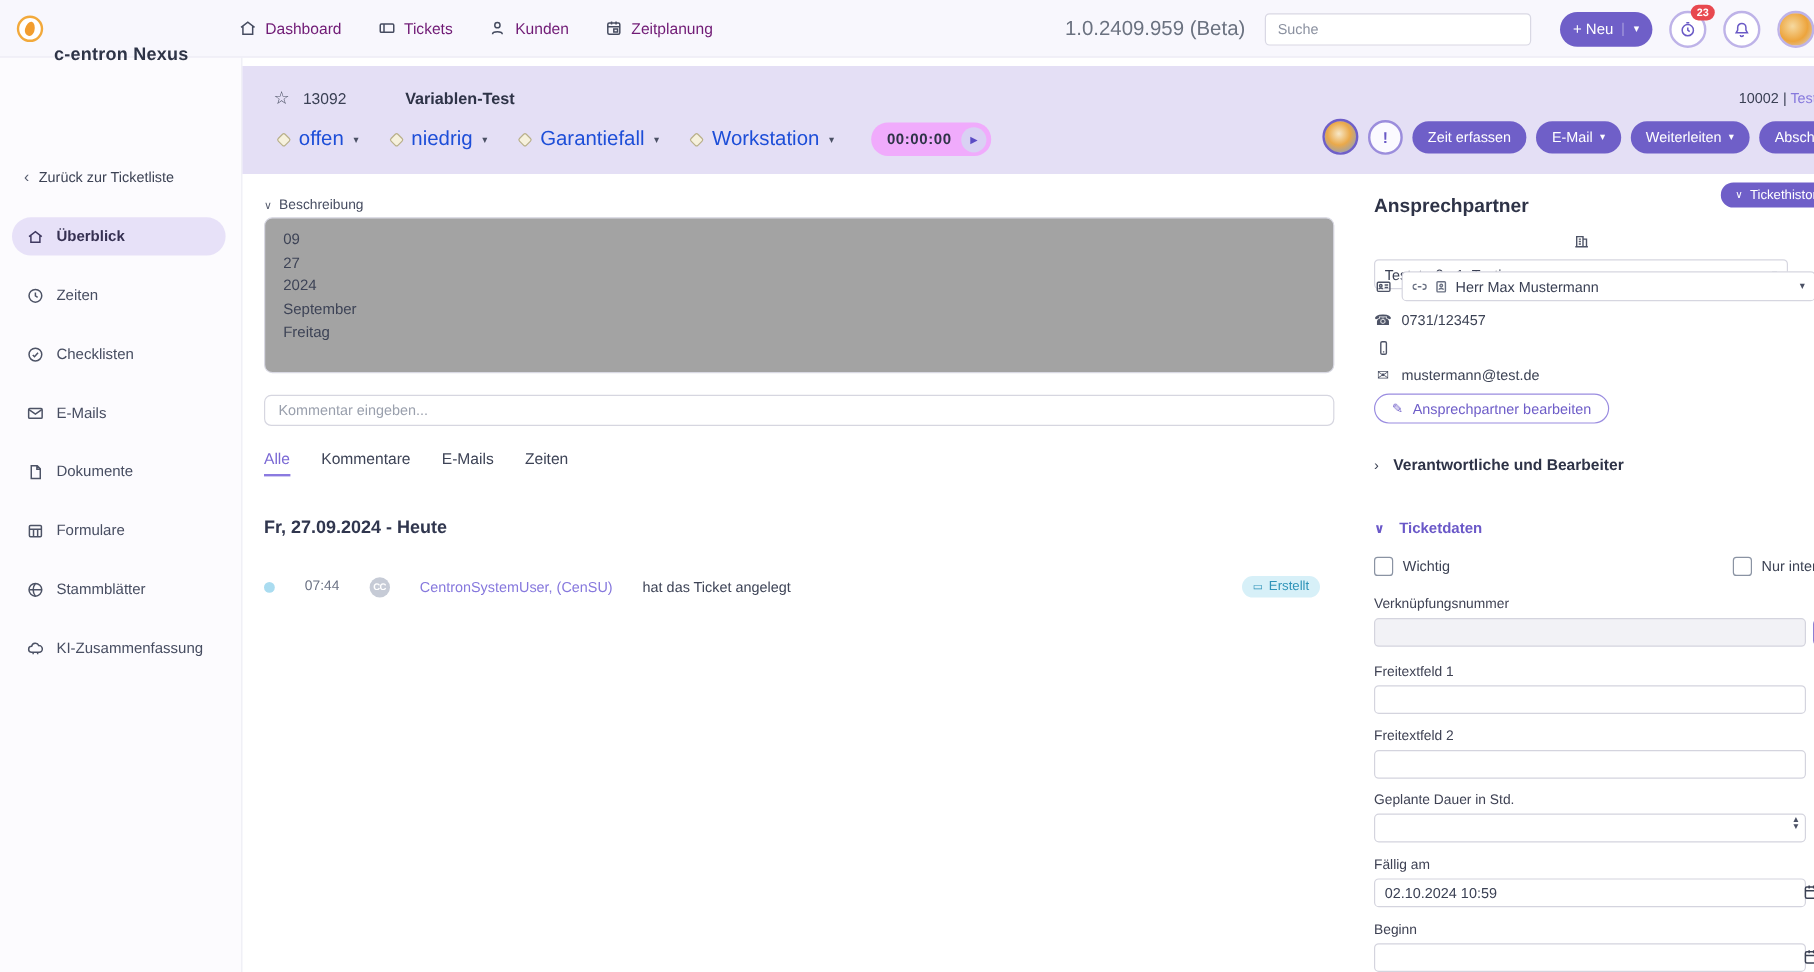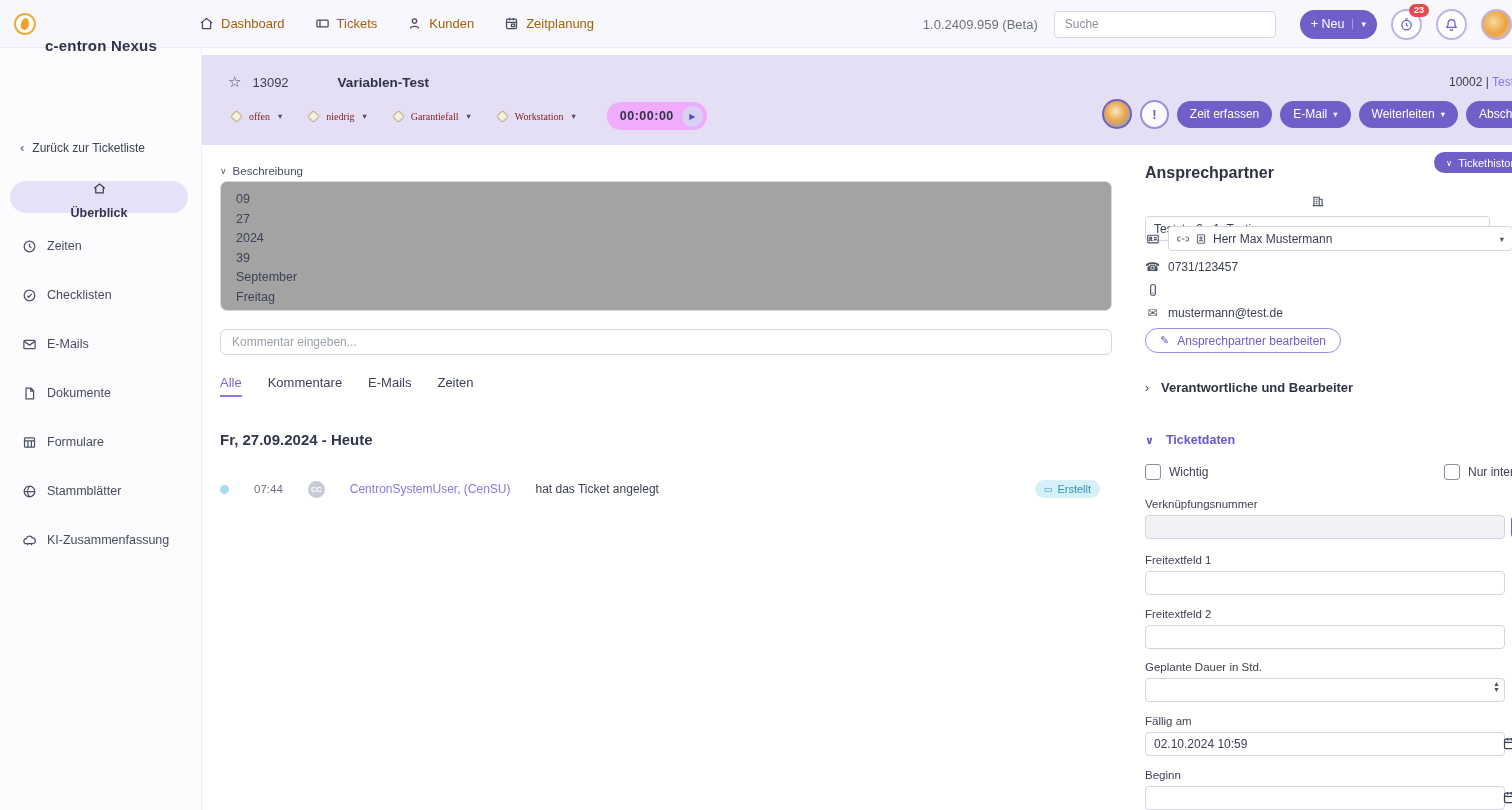--- a/index.html
+++ b/index.html
@@ -9,24 +9,24 @@
 
   
   .topbar { position:absolute; top:0; left:0; width:1512px; height:48px; background:#f8f7fd;
             border-bottom:1px solid #eceaf4; display:flex; align-items:center; padding-left:14px; z-index:10; }
   .brand { display:flex; align-items:center; gap:9px; }
   .logo { width:22px; height:22px; border-radius:50%; border:2px solid #f2a93b; position:relative; background:#fff; }
   .logo::after { content:""; position:absolute; left:5px; top:3px; width:8px; height:12px;
                  background:#f29d2e; border-radius:50% 50% 50% 50% / 60% 60% 40% 40%; transform:rotate(14deg); }
   .brand-name { font-size:15px; font-weight:bold; color:#2e3447; letter-spacing:.2px;margin-top:44px; }
   .topnav { display:flex; align-items:center; gap:30px; margin-left:42px; }
-  .topnav-item { display:flex; align-items:center; gap:7px; font-size:13px; color:#a16207; cursor:pointer; }
+  .topnav-item { display:flex; align-items:center; gap:7px; font-size:13px; color:#701a75; cursor:pointer; }
   .topnav-item svg { width:15px; height:15px; stroke:#464c60; }
   .topbar-right { position:absolute; right:0; top:0; height:48px; display:flex; align-items:center; }
-  .version { font-size:13px; color:#6b7280; margin-right:16px; }
+  .version { font-size:17px; color:#6b7280; margin-right:16px; }
   .search-input { width:222px; height:27px; border:1px solid #d9d8e4; border-radius:4px; background:#fff;
                   font-size:12px; padding:0 10px; color:#3a4054; font-family:inherit; outline:none; }
   .search-input::placeholder { color:#8b91a0; }
   .neu-btn { margin-left:24px; height:29px; background:#6f5fc8; color:#fff; border:none; border-radius:15px;
              font-size:12.5px; display:flex; align-items:center; padding:0 11px; cursor:pointer; font-family:inherit; }
   .neu-btn .caret { border-left:1px solid rgba(255,255,255,.4); margin-left:8px; padding-left:8px; font-size:9px; }
   .circle-btn { width:31px; height:31px; border-radius:50%; border:2px solid #beb3e8; background:#fff;
                 display:flex; align-items:center; justify-content:center; position:relative; margin-left:14px; cursor:pointer; }
   .circle-btn svg { width:15px; height:15px; stroke:#6a5ac6; }
   .count-badge { position:absolute; top:-7px; right:-9px; background:#e8484f; color:#fff; font-size:9px;
@@ -50,21 +50,21 @@
   .band-row1 { position:absolute; left:26px; top:18px; display:flex; align-items:center; gap:11px; }
   .star { font-size:15px; color:#4a5064; cursor:pointer; }
   .ticket-id { font-size:13px; color:#3a4054; }
   .ticket-title { font-size:13.5px; font-weight:bold; color:#2e3347; margin-left:38px; }
   .cust-line { position:absolute; right:-40px; top:20px; font-size:12px; white-space:nowrap; }
   .cust-no { color:#3a4054; }
   .cust-link { color:#8678dd; cursor:pointer; }
   .band-row2 { position:absolute; left:30px; top:47px; display:flex; align-items:center; }
   .sel-pill { display:flex; align-items:center; gap:8px; margin-right:27px; cursor:pointer; }
   .diamond { width:9px; height:9px; background:#f6f1dd; border:1px solid #b9b08a; transform:rotate(45deg); border-radius:2px; }
-  .sel-pill .lbl { font-size:10px; color:#7f1d1d;font-family:Liberation Serif, serif; }
+  .sel-pill .lbl { font-size:17px; color:#1d4ed8; }
   .sel-pill .caret { font-size:8.5px; color:#4a5064; }
   .timer-pill { display:flex; align-items:center; gap:8px; background:#f0abfc; border-radius:15px; height:28px;
                 padding:0 4px 0 13px; margin-left:4px; }
   .timer-val { font-size:12.5px; font-weight:bold; color:#2e3347; letter-spacing:.5px; }
   .play-btn { width:21px; height:21px; border-radius:50%; background:#d9d1f3; color:#5b4bc4; font-size:8px;
               display:flex; align-items:center; justify-content:center; cursor:pointer; }
   .band-actions { position:absolute; right:-46px; top:44px; display:flex; align-items:center; gap:8px; }
   .avatar-band { width:30px; height:30px; border-radius:50%; border:2px solid #6f5fc8;
                  background:radial-gradient(circle at 45% 40%, #f7e8c8 0%, #eaa94a 45%, #9aa0ae 80%, #5f6570 100%); cursor:pointer; }
   .excl-btn { width:29px; height:29px; border-radius:50%; border:2px solid #9b8ddc; background:#fbfaff;
@@ -196,21 +196,21 @@
       </div>
       <div class="avatar-top"></div>
     </div>
   </header>
 
   <aside class="sidebar">
     <div class="back-link">
       <span class="chev">‹</span>
       <span>Zurück zur Ticketliste</span>
     </div>
-    <div class="side-item active" style="top:133px;flex-direction:column;">
+    <div class="side-item active" style="top:133px;">
       <svg viewBox="0 0 24 24" fill="none" stroke-width="2">
           <path d="M3.5 11.5 L12 5 L20.5 11.5 M6 10 V19 H18 V10"></path>
         </svg>
       <span>Überblick</span>
     </div>
     <div class="side-item" style="top:182px;">
       <svg viewBox="0 0 24 24" fill="none" stroke-width="2">
           <circle cx="12" cy="12" r="8.5"></circle>
           <path d="M12 7.5 V12 l3 2"></path>
         </svg>
@@ -323,21 +323,20 @@
 
   <main class="content">
     <div class="desc-toggle">
       <span class="chev">∨</span>
       <span>Beschreibung</span>
     </div>
     <div class="desc-box">
       <div>09</div>
       <div>27</div>
       <div>2024</div>
-      <div>39</div>
       <div>September</div>
       <div>Freitag</div>
     </div>
     <input class="comment-input" type="text" placeholder="Kommentar eingeben..." style="">
     <div class="tabs">
       <span class="tab active">Alle</span>
       <span class="tab">Kommentare</span>
       <span class="tab">E-Mails</span>
       <span class="tab">Zeiten</span>
     </div>

